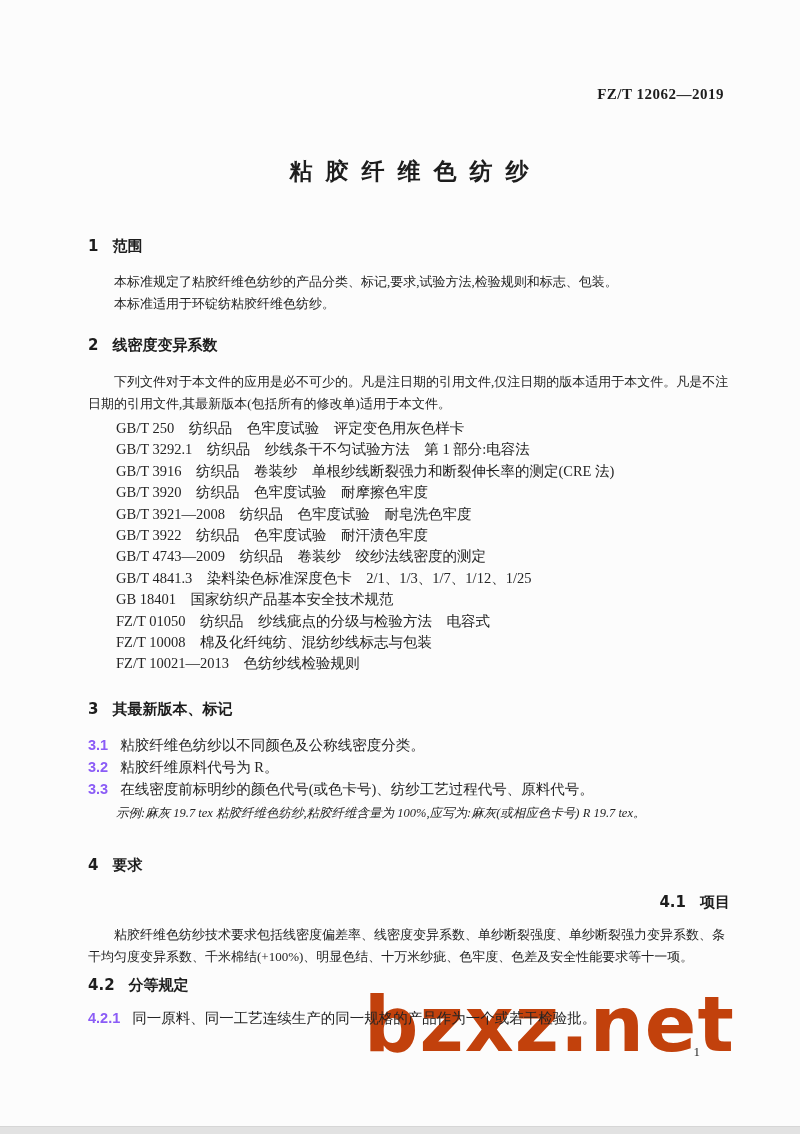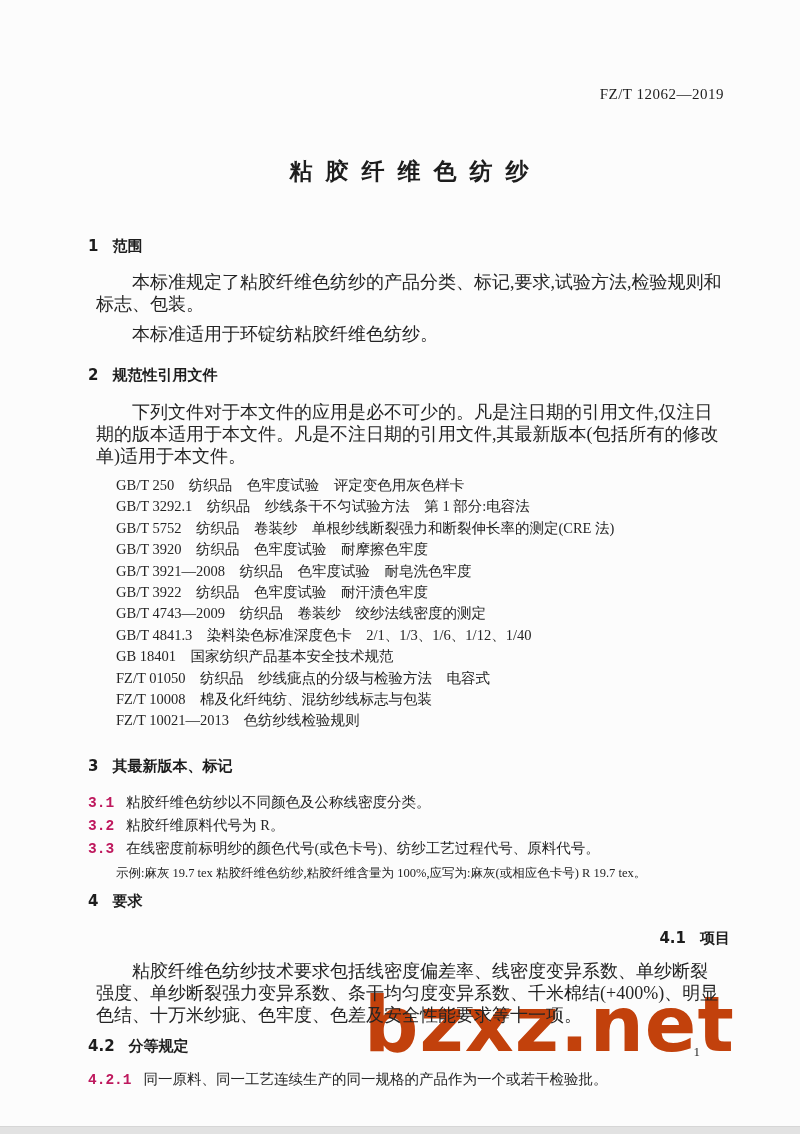--- a/index.html
+++ b/index.html
@@ -24,21 +24,21 @@
     letter-spacing: 1px;
     color: #c2410c;
     user-select: none;
   }
   .header-code {
     position: absolute;
     top: 86px;
     right: 76px;
     z-index: 1;
     font-family: "Liberation Serif", "DejaVu Serif", serif;
-    font-weight: normal;
+    font-weight: bold;
     font-size: 15px;
     letter-spacing: 0.5px;
     color: #1d1d1d;
   }
   .content {
     position: relative;
     z-index: 1;
     padding: 5px 70px 0 88px;
   }
   .doc-title {
@@ -58,26 +58,26 @@
     font-family: "DejaVu Sans", "Liberation Sans", sans-serif;
     font-weight: bold;
     font-size: 15px;
     line-height: 22px;
     color: #1d1d1d;
   }
   .sec-heading .sec-num { margin-right: 14px; }
   .h-s1 { margin-top: 48px; }
   .h-s2 { margin-top: 19px; }
   .h-s3 { margin-top: 23px; }
-  .h-s4 { margin-top: 8px; }
+  .h-s4 { margin-top: 32px; }
   .h-s41 { margin-top: 15px; text-align: right; }
   .h-s42 { margin-top: 6px; }
   .body-p {
-    margin: 8px;
-    font-size: 18px;
+    margin: 0;
+    font-size: 13px;
     line-height: 22px;
     text-indent: 2em;
     color: #242424;
   }
   .p-first { margin-top: 14px; }
   .p-intro { margin-top: 15px; }
   .p-41 { margin-top: 11px; line-height: 22.3px; }
   .ref-list {
     list-style: none;
     margin: 3px 0 0 0;
@@ -88,31 +88,32 @@
     line-height: 21.4px;
     white-space: nowrap;
   }
   .clause-group { margin-top: 14px; }
   .clause {
     margin: 0;
     font-size: 14.5px;
     line-height: 22.3px;
   }
   .clause .cnum {
-    font-family: Liberation Mono, monospace;
+    font-family: Liberation Sans, sans-serif;
     font-weight: bold;
     margin-right: 12px;
-    color: #be185d;
+    color: #8b5cf6;
   }
   .clause-421 { margin-top: 11px; }
   .example {
     margin: 3px 0 0 28px;
     font-size: 12.5px;
     line-height: 18px;
     color: #242424;
+    font-style: italic;
   }
   .page-number {
     position: absolute;
     top: 1044px;
     right: 100px;
     z-index: 1;
     font-size: 13px;
     color: #2a2a2a;
   }
   .scan-edge-bottom {
@@ -139,32 +140,32 @@
 
     <h1 class="doc-title">粘胶纤维色纺纱</h1>
 
     <h2 class="sec-heading h-s1">
       <span class="sec-num">1</span><span>范围</span>
     </h2>
     <p class="body-p p-first">本标准规定了粘胶纤维色纺纱的产品分类、标记,要求,试验方法,检验规则和标志、包装。</p>
     <p class="body-p">本标准适用于环锭纺粘胶纤维色纺纱。</p>
 
     <h2 class="sec-heading h-s2">
-      <span class="sec-num">2</span><span>规范性引用文件</span>
+      <span class="sec-num">2</span><span>线密度变异系数</span>
     </h2>
     <p class="body-p p-intro">下列文件对于本文件的应用是必不可少的。凡是注日期的引用文件,仅注日期的版本适用于本文件。凡是不注日期的引用文件,其最新版本(包括所有的修改单)适用于本文件。</p>
     <ul class="ref-list">
       <li>GB/T 250　纺织品　色牢度试验　评定变色用灰色样卡</li>
       <li>GB/T 3292.1　纺织品　纱线条干不匀试验方法　第 1 部分:电容法</li>
-      <li>GB/T 5752　纺织品　卷装纱　单根纱线断裂强力和断裂伸长率的测定(CRE 法)</li>
+      <li>GB/T 3916　纺织品　卷装纱　单根纱线断裂强力和断裂伸长率的测定(CRE 法)</li>
       <li>GB/T 3920　纺织品　色牢度试验　耐摩擦色牢度</li>
       <li>GB/T 3921—2008　纺织品　色牢度试验　耐皂洗色牢度</li>
       <li>GB/T 3922　纺织品　色牢度试验　耐汗渍色牢度</li>
       <li>GB/T 4743—2009　纺织品　卷装纱　绞纱法线密度的测定</li>
-      <li>GB/T 4841.3　染料染色标准深度色卡　2/1、1/3、1/6、1/12、1/40</li>
+      <li>GB/T 4841.3　染料染色标准深度色卡　2/1、1/3、1/7、1/12、1/25</li>
       <li>GB 18401　国家纺织产品基本安全技术规范</li>
       <li>FZ/T 01050　纺织品　纱线疵点的分级与检验方法　电容式</li>
       <li>FZ/T 10008　棉及化纤纯纺、混纺纱线标志与包装</li>
       <li>FZ/T 10021—2013　色纺纱线检验规则</li>
     </ul>
 
     <h2 class="sec-heading h-s3">
       <span class="sec-num">3</span><span>其最新版本、标记</span>
     </h2>
     <div class="clause-group">
@@ -179,21 +180,21 @@
       </p>
     </div>
     <p class="example">示例:麻灰 19.7 tex 粘胶纤维色纺纱,粘胶纤维含量为 100%,应写为:麻灰(或相应色卡号) R 19.7 tex。</p>
 
     <h2 class="sec-heading h-s4">
       <span class="sec-num">4</span><span>要求</span>
     </h2>
     <h3 class="sec-heading h-s41">
       <span class="sec-num">4.1</span><span>项目</span>
     </h3>
-    <p class="body-p p-41">粘胶纤维色纺纱技术要求包括线密度偏差率、线密度变异系数、单纱断裂强度、单纱断裂强力变异系数、条干均匀度变异系数、千米棉结(+400%)、明显色结、十万米纱疵、色牢度、色差及安全性能要求等十一项。</p>
+    <p class="body-p p-41">粘胶纤维色纺纱技术要求包括线密度偏差率、线密度变异系数、单纱断裂强度、单纱断裂强力变异系数、条干均匀度变异系数、千米棉结(+100%)、明显色结、十万米纱疵、色牢度、色差及安全性能要求等十一项。</p>
     <h3 class="sec-heading h-s42">
       <span class="sec-num">4.2</span><span>分等规定</span>
     </h3>
     <p class="clause clause-421">
       <span class="cnum">4.2.1</span><span>同一原料、同一工艺连续生产的同一规格的产品作为一个或若干检验批。</span>
     </p>
 
   </div>
 
   <div class="page-number">1</div>

